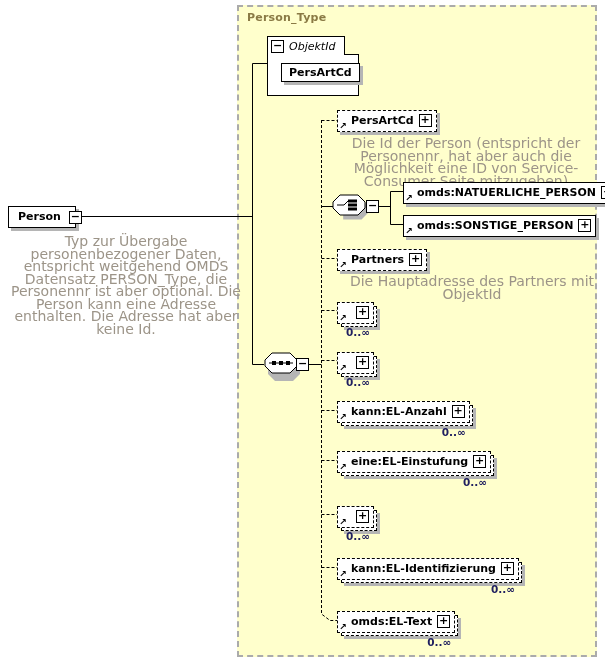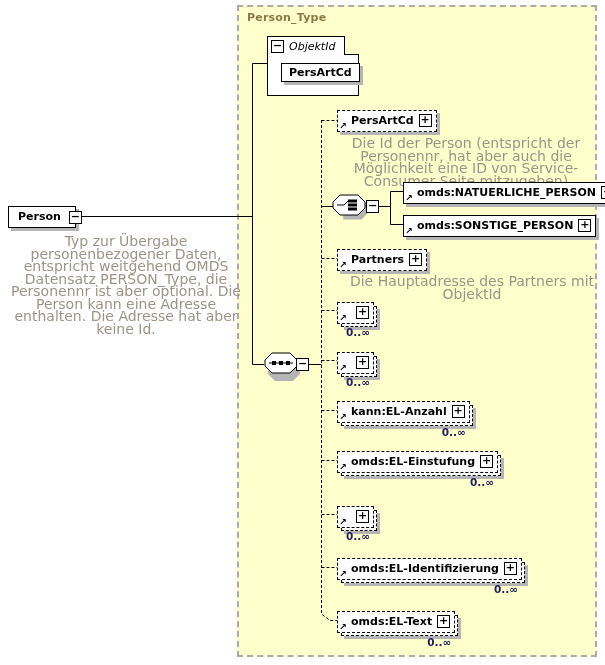--- a/index.html
+++ b/index.html
@@ -192,38 +192,38 @@
       <span class="ref">↗</span>
       <span>kann:EL-Anzahl</span>
       <span class="plus">+</span>
     </div>
     <div class="occ">0..∞</div>
   </div>
 
   <div class="row" style="left:337px;top:450px">
     <div class="node opt multi">
       <span class="ref">↗</span>
-      <span>omds:EL-Einstufung</span>
+      <span>eine:EL-Einstufung</span>
       <span class="plus">+</span>
     </div>
     <div class="occ">0..∞</div>
   </div>
 
   <div class="row" style="left:337px;top:504px">
     <div class="node opt multi">
       <span class="ref">↗</span>
       <span class="plus">+</span>
     </div>
     <div class="occ">0..∞</div>
   </div>
 
   <div class="row" style="left:337px;top:557px">
     <div class="node opt multi">
       <span class="ref">↗</span>
-      <span>omds:EL-Identifizierung</span>
+      <span>kann:EL-Identifizierung</span>
       <span class="plus">+</span>
     </div>
     <div class="occ">0..∞</div>
   </div>
 
   <div class="row" style="left:337px;top:610px">
     <div class="node opt multi">
       <span class="ref">↗</span>
       <span>omds:EL-Text</span>
       <span class="plus">+</span>

